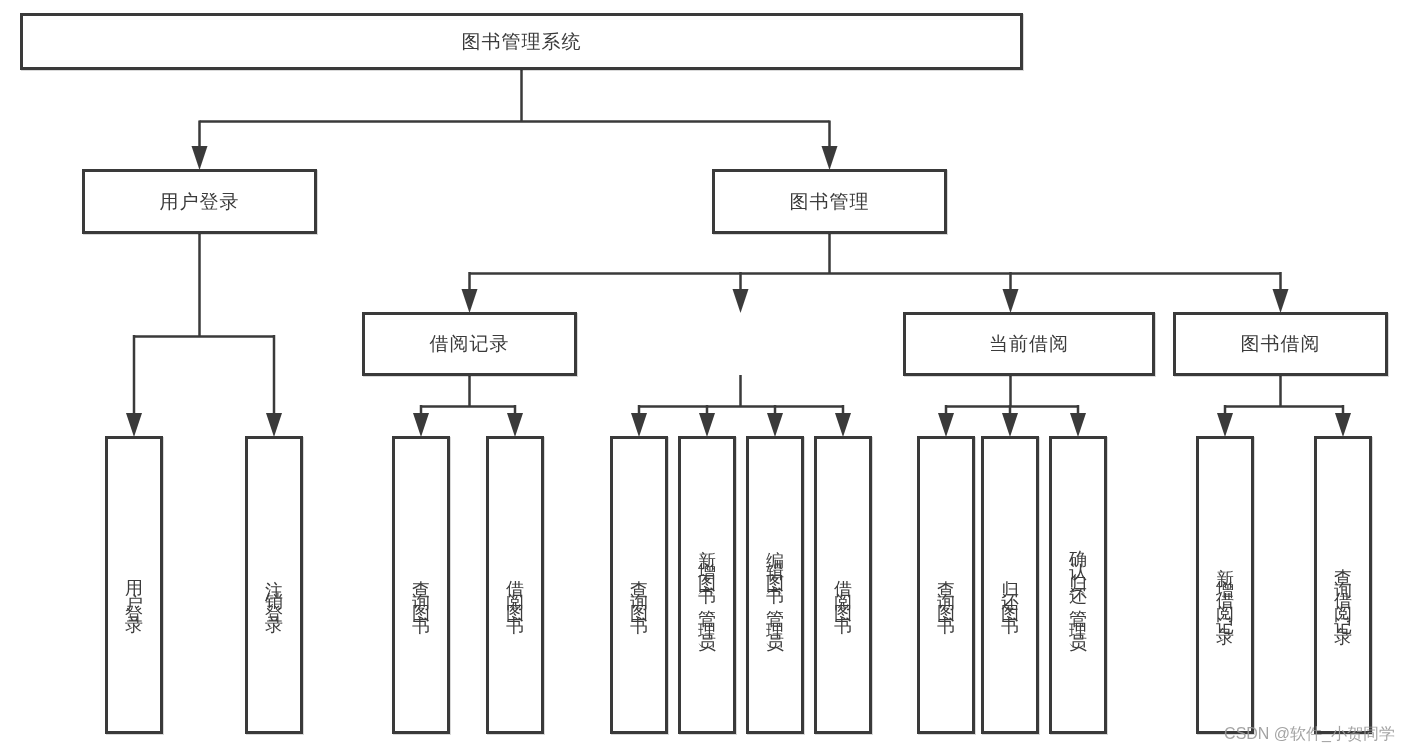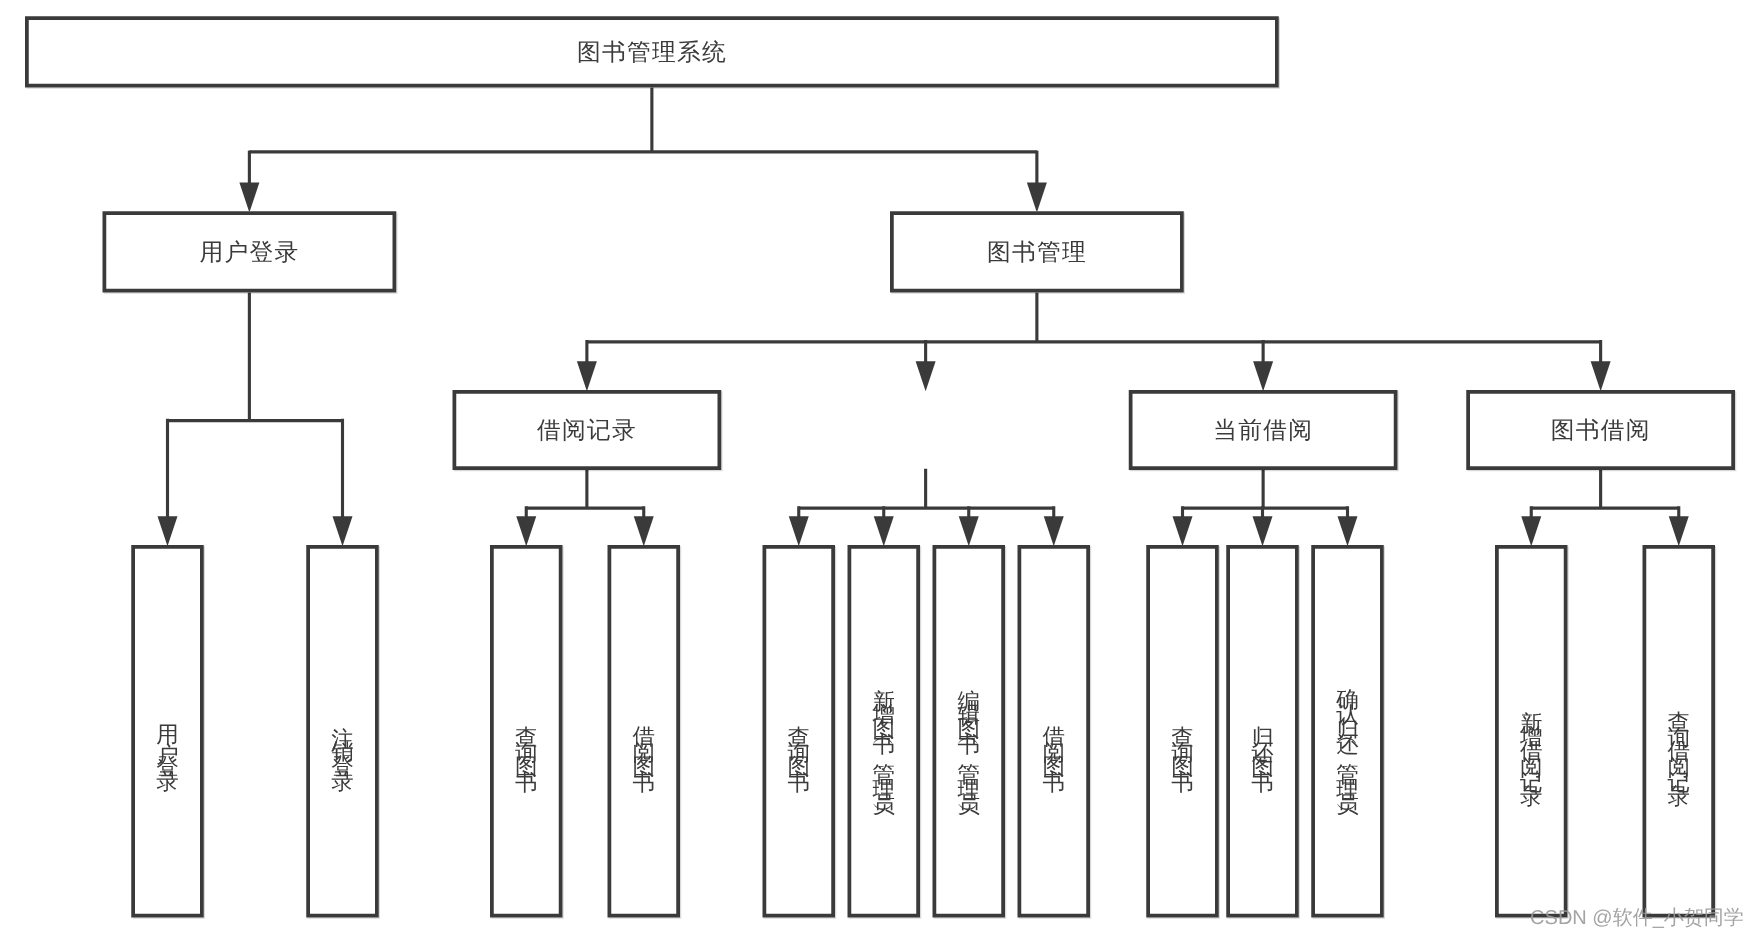--- a/index.html
+++ b/index.html
@@ -121,21 +121,21 @@
       <polygon points="1335,413 1351,413 1343,437"></polygon>
     </g>
   </svg>
 
   <div class="box" style="left:20px; top:13px; width:1003px; height:57px;">图书管理系统</div>
 
   <div class="box" style="left:82px; top:169px; width:235px; height:65px;">用户登录</div>
   <div class="box" style="left:712px; top:169px; width:235px; height:65px;">图书管理</div>
 
   <div class="box" style="left:362px; top:312px; width:215px; height:64px;">借阅记录</div>
-  <div class="box" style="left:903px; top:312px; width:215px; height:64px;">当前借阅</div>
+  <div class="box" style="left:903px; top:312px; width:252px; height:64px;">当前借阅</div>
   <div class="box" style="left:1173px; top:312px; width:215px; height:64px;">图书借阅</div>
 
   <div class="box v" style="left:105px; top:436px; width:58px; height:298px;">用户登录</div>
   <div class="box v" style="left:245px; top:436px; width:58px; height:298px;">注销登录</div>
 
   <div class="box v" style="left:392px; top:436px; width:58px; height:298px;">查询图书</div>
   <div class="box v" style="left:486px; top:436px; width:58px; height:298px;">借阅图书</div>
 
   <div class="box v" style="left:610px; top:436px; width:58px; height:298px;">查询图书</div>
   <div class="box v" style="left:678px; top:436px; width:58px; height:298px;">新增图书（管理员）</div>

